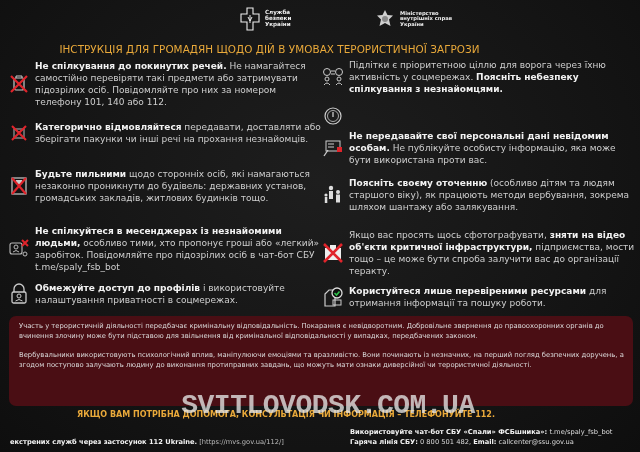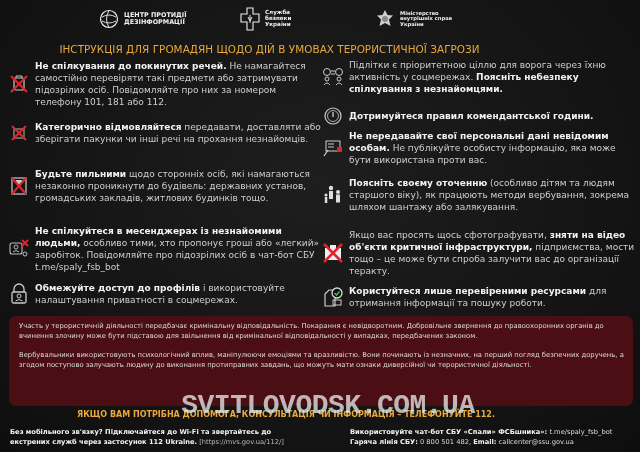--- a/index.html
+++ b/index.html
@@ -56,32 +56,20 @@
   }
   .footer-left { position:absolute; left:10px; top:427px; font-size:6.7px; line-height:10px; color:#dcdcdc; }
   .footer-right { position:absolute; left:350px; top:427px; font-size:6.7px; line-height:10px; color:#dcdcdc; }
   .footer-left b, .footer-right b { color:#f4f4f4; }
   .muted { color:#bcbcbc; }
 </style>
 </head>
 <body>
 
 <div class="header">
-  <div class="logo logo1">
-    <span class="mark">
-      <svg width="20" height="20" viewBox="0 0 20 20">
-          <circle cx="10" cy="10" r="8.5" fill="none" stroke="#eee" stroke-width="1.2"></circle>
-          <path d="M3 8 Q10 4 17 8 M3 12 Q10 16 17 12 M10 1.5 Q5 10 10 18.5" fill="none" stroke="#eee" stroke-width="0.9"></path>
-        </svg>
-    </span>
-    <span class="txt">
-        <span style="display:block">ЦЕНТР ПРОТИДІЇ</span>
-        <span style="display:block">ДЕЗІНФОРМАЦІЇ</span>
-      </span>
-  </div>
   <div class="logo logo2">
     <span class="mark">
       <svg width="20" height="24" viewBox="0 0 20 24">
           <path d="M7 1h6v6h6v8h-6v8H7v-8H1V7h6z" fill="none" stroke="#eee" stroke-width="1.1"></path>
           <path d="M10 8v8 M8 10l2 4 2-4" stroke="#eee" stroke-width="1" fill="none"></path>
         </svg>
     </span>
     <span class="txt">
         <span style="display:block">Служба</span>
         <span style="display:block">безпеки</span>
@@ -107,21 +95,21 @@
 
 <div class="col left">
   <div class="item" style="top:0px">
     <span class="ico">
       <svg width="20" height="22" viewBox="0 0 20 22">
           <rect x="5" y="5" width="10" height="12" rx="2" fill="none" stroke="#ccc" stroke-width="1.2"></rect>
           <path d="M7 5V3h6v2" stroke="#ccc" fill="none"></path>
           <path d="M2 3L18 19M18 3L2 19" stroke="#e0242b" stroke-width="2.2"></path>
         </svg>
     </span>
-    <div class="txt"><b>Не спілкування до покинутих речей.</b><span> Не намагайтеся самостійно перевіряти такі предмети або затримувати підозрілих осіб. Повідомляйте про них за номером телефону 101, 181 або 112.</span></div>
+    <div class="txt"><b>Не спілкування до покинутих речей.</b><span> Не намагайтеся самостійно перевіряти такі предмети або затримувати підозрілих осіб. Повідомляйте про них за номером телефону 101, 140 або 112.</span></div>
   </div>
   <div class="item" style="top:61px">
     <span class="ico">
       <svg width="20" height="20" viewBox="0 0 20 20">
           <rect x="5" y="6" width="10" height="9" fill="none" stroke="#aaa" stroke-width="1.1"></rect>
           <path d="M5 6l5 3 5-3" stroke="#aaa" fill="none"></path>
           <path d="M3 3L17 17M17 3L3 17" stroke="#e0242b" stroke-width="2"></path>
         </svg>
     </span>
     <div class="txt"><b>Категорично відмовляйтеся</b><span> передавати, доставляти або зберігати пакунки чи інші речі на прохання незнайомців.</span></div>
@@ -176,21 +164,20 @@
     <div class="txt"><span>Підлітки є пріоритетною ціллю для ворога через їхню активність у соцмережах. </span><b>Поясніть небезпеку спілкування з незнайомцями.</b></div>
   </div>
   <div class="item" style="top:44px">
     <span class="ico">
       <svg width="20" height="20" viewBox="0 0 20 20">
           <circle cx="10" cy="10" r="8" fill="none" stroke="#ccc" stroke-width="1.2"></circle>
           <circle cx="10" cy="10" r="5.5" fill="none" stroke="#ccc" stroke-width="0.8"></circle>
           <path d="M10 6v5" stroke="#ccc" stroke-width="1.3"></path>
         </svg>
     </span>
-    <div class="txt"><b>Дотримуйтеся правил комендантської години.</b></div>
   </div>
   <div class="item" style="top:70px">
     <span class="ico">
       <svg width="22" height="20" viewBox="0 0 22 20">
           <rect x="4" y="3" width="14" height="10" fill="none" stroke="#ccc"></rect>
           <path d="M6 6h6M6 9h6" stroke="#ccc"></path>
           <path d="M2 18l4-6" stroke="#ccc" stroke-width="1.3"></path>
           <rect x="15" y="9" width="5" height="5" fill="#e0242b"></rect>
         </svg>
     </span>
@@ -234,19 +221,19 @@
 
 <div class="remember">
   <p>Участь у терористичній діяльності передбачає кримінальну відповідальність. Покарання є невідворотним. Добровільне звернення до правоохоронних органів до вчинення злочину може бути підставою для звільнення від кримінальної відповідальності у випадках, передбачених законом.</p>
   <p>Вербувальники використовують психологічний вплив, маніпулюючи емоціями та вразливістю. Вони починають із незначних, на перший погляд безпечних доручень, а згодом поступово залучають людину до виконання протиправних завдань, що можуть мати ознаки диверсійної чи терористичної діяльності.</p>
 </div>
 
 <div class="help-line">ЯКЩО ВАМ ПОТРІБНА ДОПОМОГА, КОНСУЛЬТАЦІЯ ЧИ ІНФОРМАЦІЯ – ТЕЛЕФОНУЙТЕ 112.</div>
 <div class="watermark">SVITLOVODSK.COM.UA</div>
 
 <div class="footer-left">
-  <b>Без мобільного зв'язку? Підключайтеся до Wi-Fi та звертайтесь до</b><br>
+  <br>
   <b>екстрених служб через застосунок 112 Ukraine.</b><span class="muted"> [https://mvs.gov.ua/112/]</span>
 </div>
 <div class="footer-right">
   <b>Використовуйте чат-бот СБУ «Спали» ФСБшника»:</b><span> t.me/spaly_fsb_bot</span><br>
   <b>Гаряча лінія СБУ:</b><span> 0 800 501 482, </span><b>Email:</b><span> callcenter@ssu.gov.ua</span>
 </div>
 
 </body></html>

